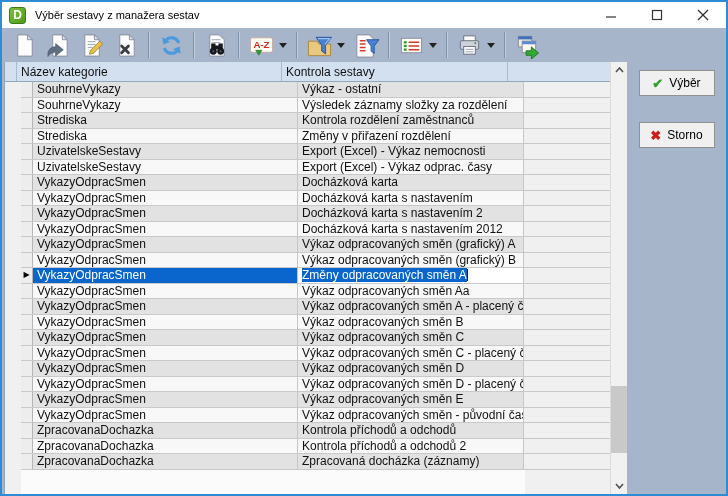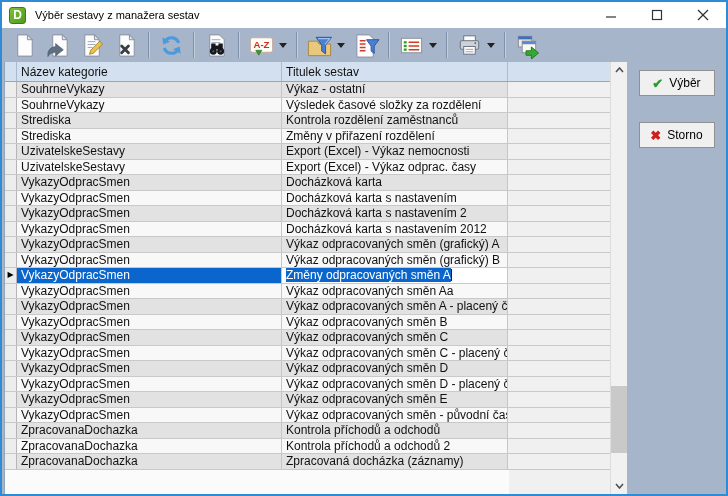--- a/index.html
+++ b/index.html
@@ -33,21 +33,21 @@
   .grid { width:606px; background:#f0f0f0; display:flex; flex-direction:column;
           border-left:1px solid #93a5ba; }
   .grid-header { height:20px; flex:0 0 20px; display:flex; background:#d2e0ef;
                  border-bottom:1px solid #93a7bb; font-size:12px; color:#111; }
   .grid-header .hc { border-right:1px solid #a9bccf; padding:3px 0 0 4px; white-space:nowrap; overflow:hidden; }
   .h-ind { width:12px; flex:0 0 12px; }
   .h-cat { width:265px; flex:0 0 265px; }
   .h-tit { width:226px; flex:0 0 226px; }
   .h-rest { flex:1; border-right:none !important; }
 
-  .grid-body { flex:1; display:flex; flex-direction:column; min-height:0; }
+  .grid-body { flex:1; display:flex; flex-direction:column; min-height:0;padding-left:16px; }
   .grid-row { height:15.5px; flex:0 0 15.5px; display:flex; border-bottom:1px solid #c9c9c9;
               line-height:14px; white-space:nowrap; }
   .grid-row.odd  .cell { background:#e2e2e2; }
   .grid-row.even .cell { background:#f8f8f8; }
   .cell { overflow:hidden; padding:0 0 0 4px; }
   .c-ind { width:12px; flex:0 0 12px; background:#ededed !important; border-right:1px solid #b5b5b5;
            padding:0; text-align:center; font-size:8px; line-height:14px; color:#000; }
   .c-cat { width:265px; flex:0 0 265px; border-right:1px solid #c6c6c6; }
   .c-tit { width:226px; flex:0 0 226px; border-right:1px solid #c6c6c6; }
   .grid-row.selected .c-cat { background:#0a66cc !important; color:#fff; }
@@ -208,33 +208,33 @@
       </svg>
     </div>
   </div>
 
   <div class="content">
 
     <div class="grid">
       <div class="grid-header">
         <div class="hc h-ind"></div>
         <div class="hc h-cat">Název kategorie</div>
-        <div class="hc h-tit">Titulek sestav</div>
+        <div class="hc h-tit">Kontrola sestavy</div>
         <div class="hc h-rest"></div>
       </div>
       <div class="grid-body">
           <div class="grid-row odd">
             <div class="cell c-ind"></div>
             <div class="cell c-cat">SouhrneVykazy</div>
             <div class="cell c-tit">Výkaz - ostatní</div>
           </div>
           <div class="grid-row even">
             <div class="cell c-ind"></div>
             <div class="cell c-cat">SouhrneVykazy</div>
-            <div class="cell c-tit">Výsledek časové složky za rozdělení</div>
+            <div class="cell c-tit">Výsledek záznamy složky za rozdělení</div>
           </div>
           <div class="grid-row odd">
             <div class="cell c-ind"></div>
             <div class="cell c-cat">Strediska</div>
             <div class="cell c-tit">Kontrola rozdělení zaměstnanců</div>
           </div>
           <div class="grid-row even">
             <div class="cell c-ind"></div>
             <div class="cell c-cat">Strediska</div>
             <div class="cell c-tit">Změny v přiřazení rozdělení</div>

